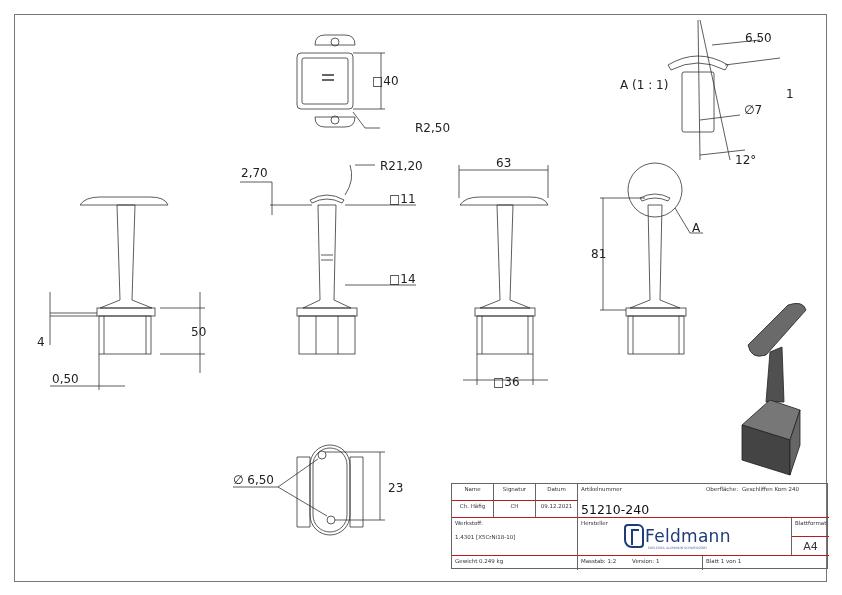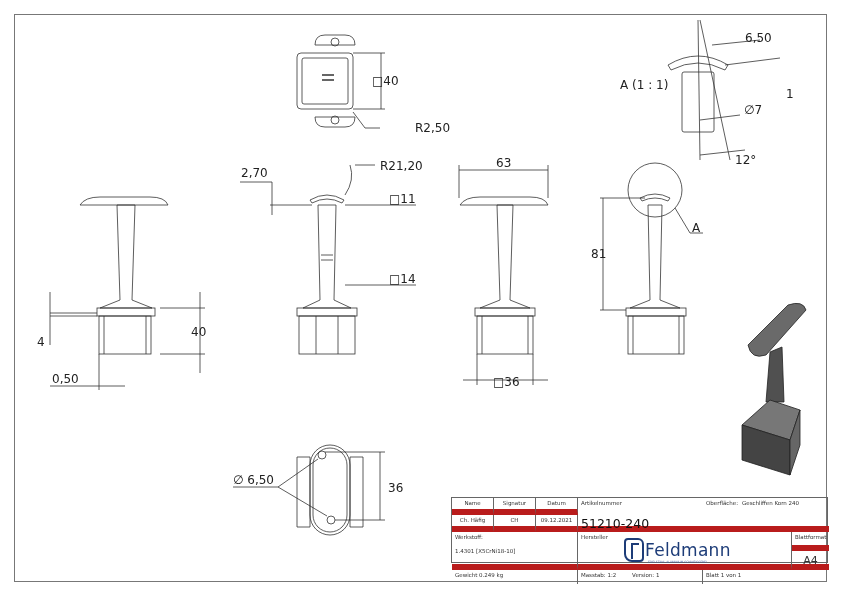--- a/index.html
+++ b/index.html
@@ -1,21 +1,21 @@
 <!DOCTYPE html>
 <html><head>
 <meta charset="utf-8">
 <style>
   html,body{margin:0;padding:0;background:#fff;}
   body{width:842px;height:595px;position:relative;overflow:hidden;font-family:"DejaVu Sans",sans-serif;color:#222;}
   .frame{position:absolute;left:14px;top:14px;width:813px;height:568px;border:1.3px solid #777;box-sizing:border-box;}
   svg.drawing{position:absolute;left:0;top:0;}
   .dim{position:absolute;font-size:12px;color:#222;white-space:nowrap;line-height:1;}
-  .tb{position:absolute;left:451px;top:497px;width:377px;height:66px;border:1px solid #666;box-sizing:border-box;font-size:5.5px;color:#333;}
-  .cell{position:absolute;box-sizing:border-box;border-right:1px solid #666;border-bottom:6px solid #b91c1c;padding:2px 3px;overflow:hidden;white-space:nowrap;}
+  .tb{position:absolute;left:451px;top:483px;width:377px;height:86px;border:1px solid #666;box-sizing:border-box;font-size:5.5px;color:#333;}
+  .cell{position:absolute;box-sizing:border-box;border-right:1px solid #666;border-bottom:1px solid #b91c1c;padding:2px 3px;overflow:hidden;white-space:nowrap;}
   .c{text-align:center;}
   .artnum{font-size:12.5px;color:#111;position:absolute;left:130px;top:18px;}
   .logo{position:absolute;left:172px;top:40px;display:flex;align-items:center;gap:1px;}
   .logo-f{width:20px;height:24px;border:2.2px solid #1d3c78;border-radius:4px 6px 4px 8px;box-sizing:border-box;position:relative;}
   .logo-f:after{content:"";position:absolute;left:5px;top:3px;width:6px;height:14px;border-left:2.2px solid #1d3c78;border-top:2.2px solid #1d3c78;}
   .logo-text{font-size:17px;color:#1d3c78;letter-spacing:0.3px;}
   .logo-sub{position:absolute;left:24px;top:22px;font-size:3px;color:#4a6aa8;white-space:nowrap;}
 </style>
 </head>
 <body>
@@ -142,31 +142,31 @@
 
 <div class="dim" style="left:372px;top:75px;">□40</div>
 <div class="dim" style="left:382px;top:122px;margin-left:33px;">R2,50</div>
 <div class="dim" style="left:745px;top:32px;">6,50</div>
 <div class="dim" style="left:786px;top:88px;">1</div>
 <div class="dim" style="left:744px;top:104px;">∅7</div>
 <div class="dim" style="left:735px;top:154px;">12°</div>
 <div class="dim" style="left:620px;top:79px;">A (1 : 1)</div>
 <div class="dim" style="left:692px;top:222px;">A</div>
 <div class="dim" style="left:37px;top:336px;">4</div>
-<div class="dim" style="left:191px;top:326px;">40</div>
+<div class="dim" style="left:191px;top:326px;">50</div>
 <div class="dim" style="left:52px;top:373px;">0,50</div>
 <div class="dim" style="left:241px;top:167px;text-align:center;">2,70</div>
 <div class="dim" style="left:380px;top:160px;">R21,20</div>
 <div class="dim" style="left:389px;top:193px;">□11</div>
 <div class="dim" style="left:389px;top:273px;">□14</div>
 <div class="dim" style="left:496px;top:157px;">63</div>
 <div class="dim" style="left:493px;top:368px;margin-top:8px;">□36</div>
 <div class="dim" style="left:591px;top:248px;text-align:center;">81</div>
 <div class="dim" style="left:233px;top:474px;">∅ 6,50</div>
-<div class="dim" style="left:388px;top:482px;">36</div>
+<div class="dim" style="left:388px;top:482px;">23</div>
 
 <div class="tb">
   <div class="cell c" style="left:0;top:0;width:42px;height:17px;">Name</div>
   <div class="cell c" style="left:42px;top:0;width:42px;height:17px;">Signatur</div>
   <div class="cell c" style="left:84px;top:0;width:42px;height:17px;">Datum</div>
   <div class="cell c" style="left:0;top:17px;width:42px;height:17px;">Ch. Häfig</div>
   <div class="cell c" style="left:42px;top:17px;width:42px;height:17px;">CH</div>
   <div class="cell c" style="left:84px;top:17px;width:42px;height:17px;">09.12.2021</div>
   <div class="cell" style="left:126px;top:0;width:251px;height:34px;border-right:none;">
     <span>Artikelnummer</span>

